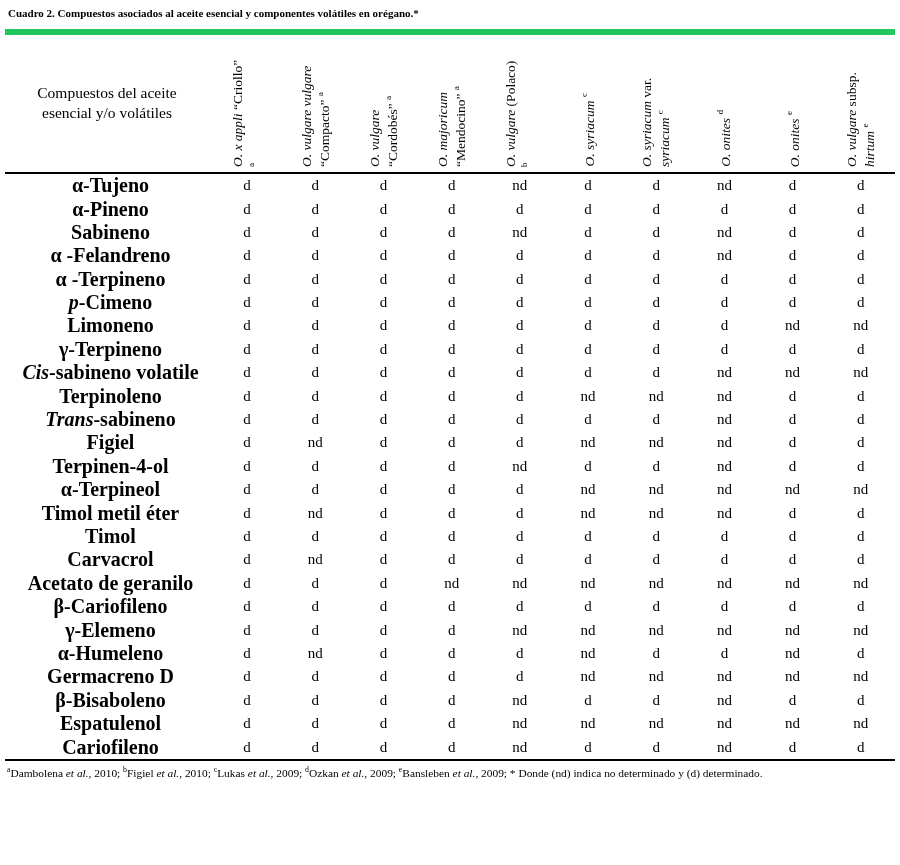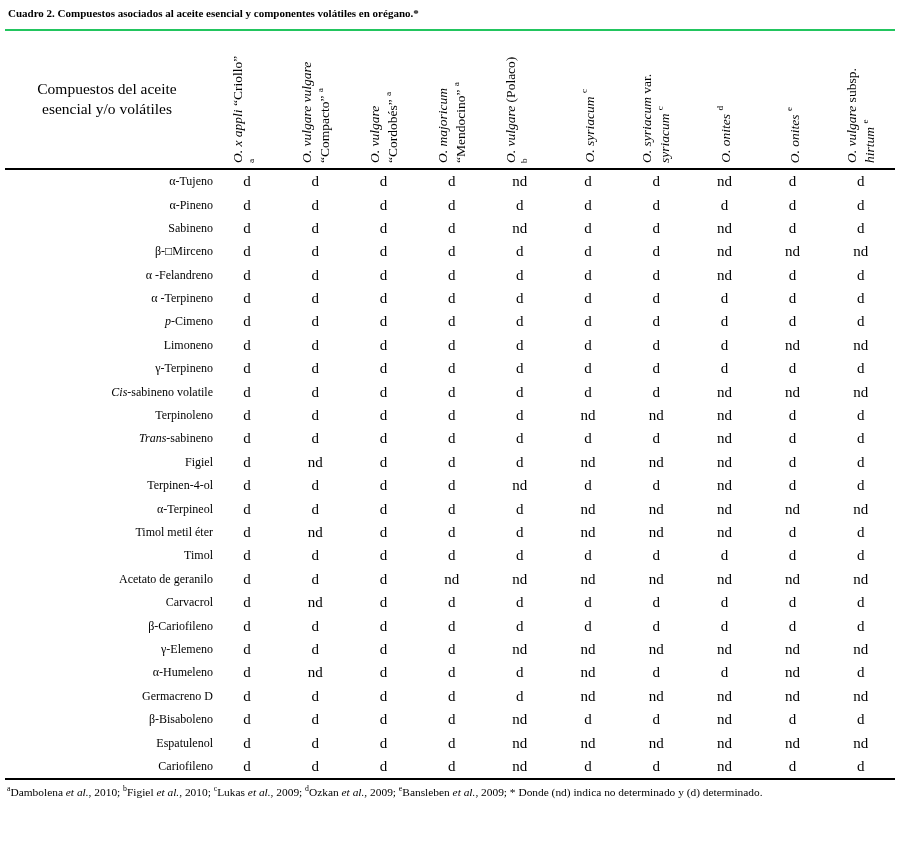--- a/index.html
+++ b/index.html
@@ -5,38 +5,38 @@
   html,body{margin:0;padding:0;}
   body{
     width:900px;height:865px;background:#ffffff;color:#000;
     font-family:"Liberation Serif","DejaVu Serif",serif;
     overflow:hidden;
   }
   .page{padding:6px 5px 0 5px;}
   .title{font-weight:bold;font-size:11px;line-height:1.45;padding-left:3px;}
   .tbl{
     border-collapse:collapse;table-layout:fixed;width:890px;margin-top:7px;
-    border-top:2px solid #22c55e;border-bottom:2px solid #000;
+    border-top:6px solid #22c55e;border-bottom:2px solid #000;
   }
   .c-first{width:208px;}
   thead th{border-bottom:2px solid #000;font-weight:normal;}
   th.first{
     vertical-align:middle;text-align:center;font-size:15.5px;line-height:1.3;
     padding:0 30px 0 26px;
   }
   th.colh{height:132px;vertical-align:bottom;text-align:center;padding:0 0 5px 0;}
   .vert{
     display:inline-block;vertical-align:bottom;
     writing-mode:vertical-rl;transform:rotate(180deg);
     max-height:108px;font-size:13.5px;line-height:1.15;text-align:left;
   }
   .it{font-style:italic;}
   sup{font-size:0.68em;}
   tbody td{height:23.4px;text-align:center;font-size:15px;padding:0;}
-  td.rowlabel{text-align:right;padding-left:3px;font-size:12px;}
+  td.rowlabel{text-align:center;padding-left:3px;font-size:20px;font-weight:bold;}
   .footnote{font-size:11.4px;padding:4px 0 0 2px;white-space:nowrap;}
 </style>
 </head>
 <body>
 
 <div class="page">
   <div class="title">Cuadro 2. Compuestos asociados al aceite esencial y componentes volátiles en orégano.*</div>
 
   <table class="tbl">
     <colgroup>
@@ -92,33 +92,20 @@
           <td>d</td>
           <td>d</td>
           <td>nd</td>
           <td>d</td>
           <td>d</td>
           <td>nd</td>
           <td>d</td>
           <td>d</td>
         </tr>
         <tr>
-          <td class="rowlabel"><span>β-□Mirceno</span></td>
-          <td>d</td>
-          <td>d</td>
-          <td>d</td>
-          <td>d</td>
-          <td>d</td>
-          <td>d</td>
-          <td>d</td>
-          <td>nd</td>
-          <td>nd</td>
-          <td>nd</td>
-        </tr>
-        <tr>
           <td class="rowlabel"><span>α -Felandreno</span></td>
           <td>d</td>
           <td>d</td>
           <td>d</td>
           <td>d</td>
           <td>d</td>
           <td>d</td>
           <td>d</td>
           <td>nd</td>
           <td>d</td>
@@ -274,44 +261,44 @@
           <td>d</td>
           <td>d</td>
           <td>d</td>
           <td>d</td>
           <td>d</td>
           <td>d</td>
           <td>d</td>
           <td>d</td>
         </tr>
         <tr>
+          <td class="rowlabel"><span>Carvacrol</span></td>
+          <td>d</td>
+          <td>nd</td>
+          <td>d</td>
+          <td>d</td>
+          <td>d</td>
+          <td>d</td>
+          <td>d</td>
+          <td>d</td>
+          <td>d</td>
+          <td>d</td>
+        </tr>
+        <tr>
           <td class="rowlabel"><span>Acetato de geranilo</span></td>
           <td>d</td>
           <td>d</td>
           <td>d</td>
           <td>nd</td>
           <td>nd</td>
           <td>nd</td>
           <td>nd</td>
           <td>nd</td>
           <td>nd</td>
           <td>nd</td>
-        </tr>
-        <tr>
-          <td class="rowlabel"><span>Carvacrol</span></td>
-          <td>d</td>
-          <td>nd</td>
-          <td>d</td>
-          <td>d</td>
-          <td>d</td>
-          <td>d</td>
-          <td>d</td>
-          <td>d</td>
-          <td>d</td>
-          <td>d</td>
         </tr>
         <tr>
           <td class="rowlabel"><span>β-Cariofileno</span></td>
           <td>d</td>
           <td>d</td>
           <td>d</td>
           <td>d</td>
           <td>d</td>
           <td>d</td>
           <td>d</td>

